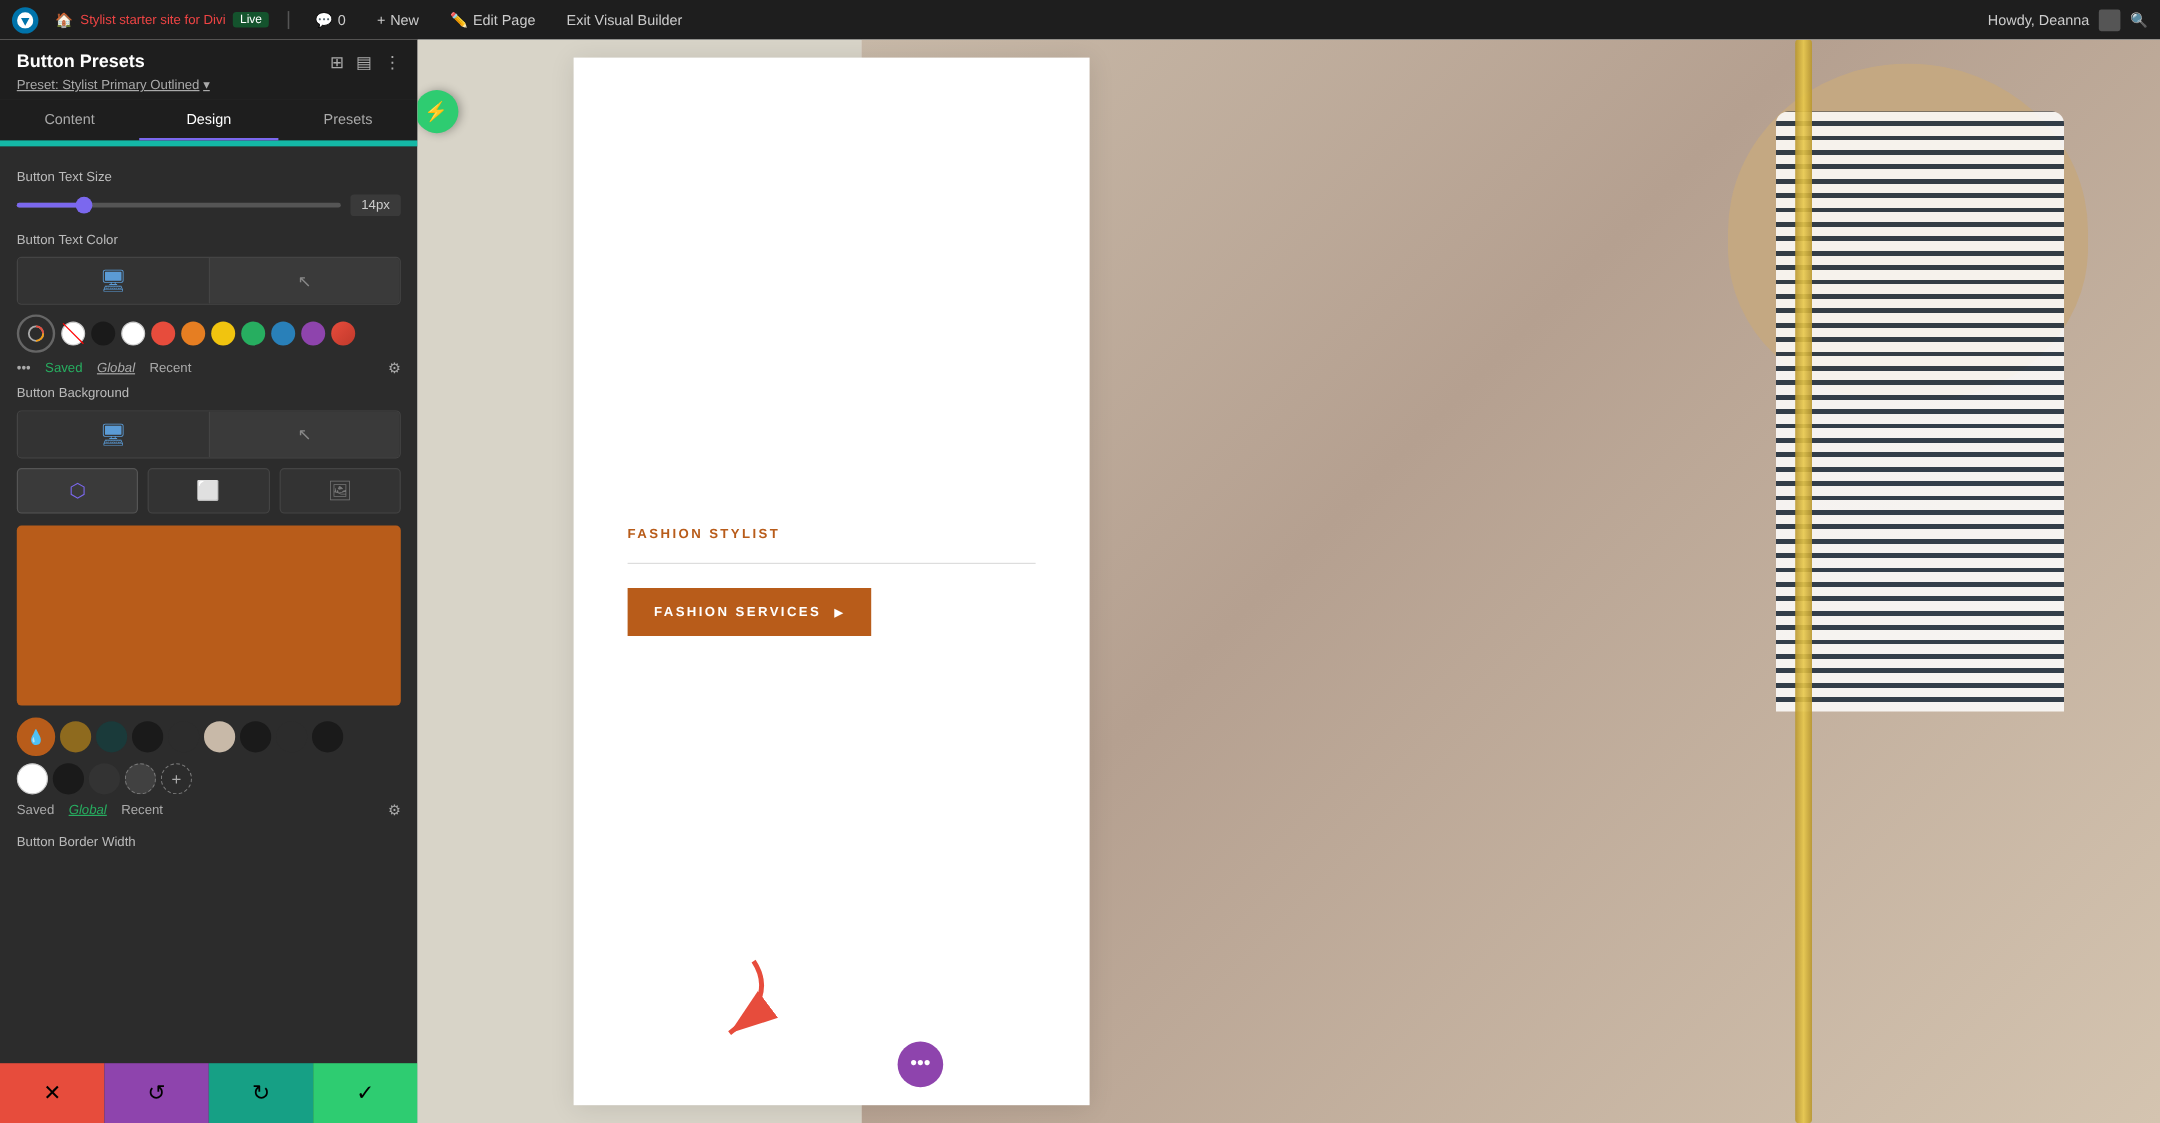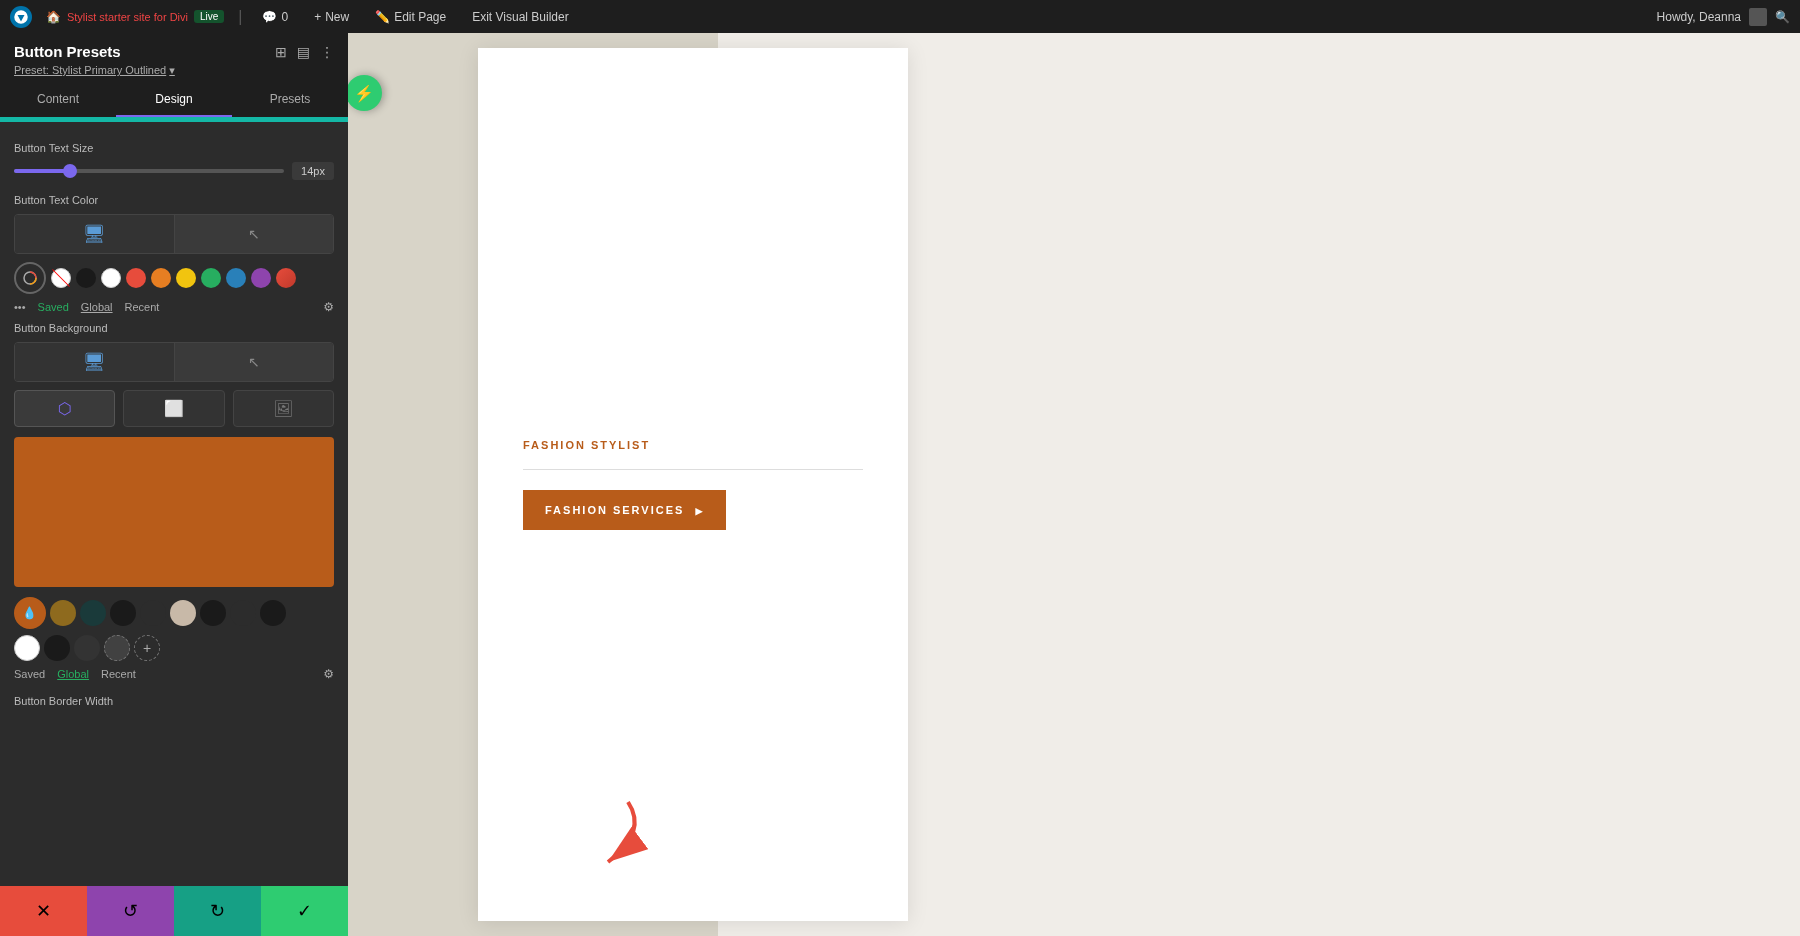--- a/index.html
+++ b/index.html
@@ -156,21 +156,21 @@
     }
     .swatch.transparent::after {
       content: '';
       position: absolute;
       top: 50%; left: 50%; transform: translate(-50%, -50%) rotate(-45deg);
       width: 1px; height: 24px; background: red;
     }
     .color-tab {
       color: #aaa; font-size: 11px; cursor: pointer;
     }
-    .color-tab.active { color: #7b68ee; text-decoration: underline; }
+    .color-tab.active { color: #7b68ee; text-decoration: underline; font-style: italic; }
     .color-settings-icon { margin-left: auto; color: #aaa; font-size: 12px; cursor: pointer; }
 
     
     .color-area {
       width: 100%; height: 150px; background: #b85c1a; border-radius: 4px; margin-bottom: 10px;
     }
 
     
     .bottom-bar {
       position: absolute; bottom: 0; left: 0; right: 0;
@@ -193,21 +193,20 @@
       position: relative;
       overflow: hidden;
     }
 
     
     .page-content {
       display: flex;
       width: 100%;
       height: 100%;
       position: relative;
-      flex-direction: column;
     }
 
     
     .hero-left-gray {
       width: 370px;
       background: #d8d4c8;
       height: 100%;
       flex-shrink: 0;
     }
 

